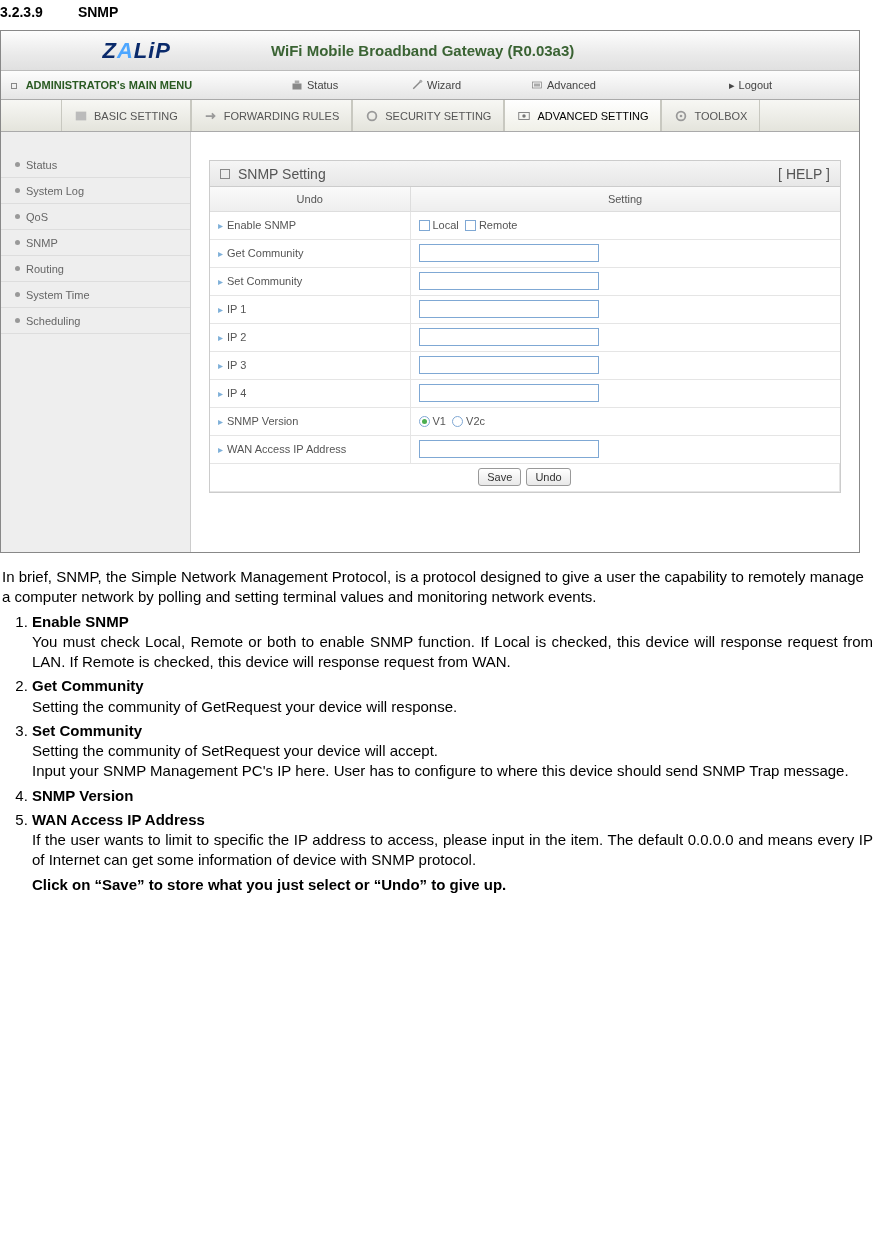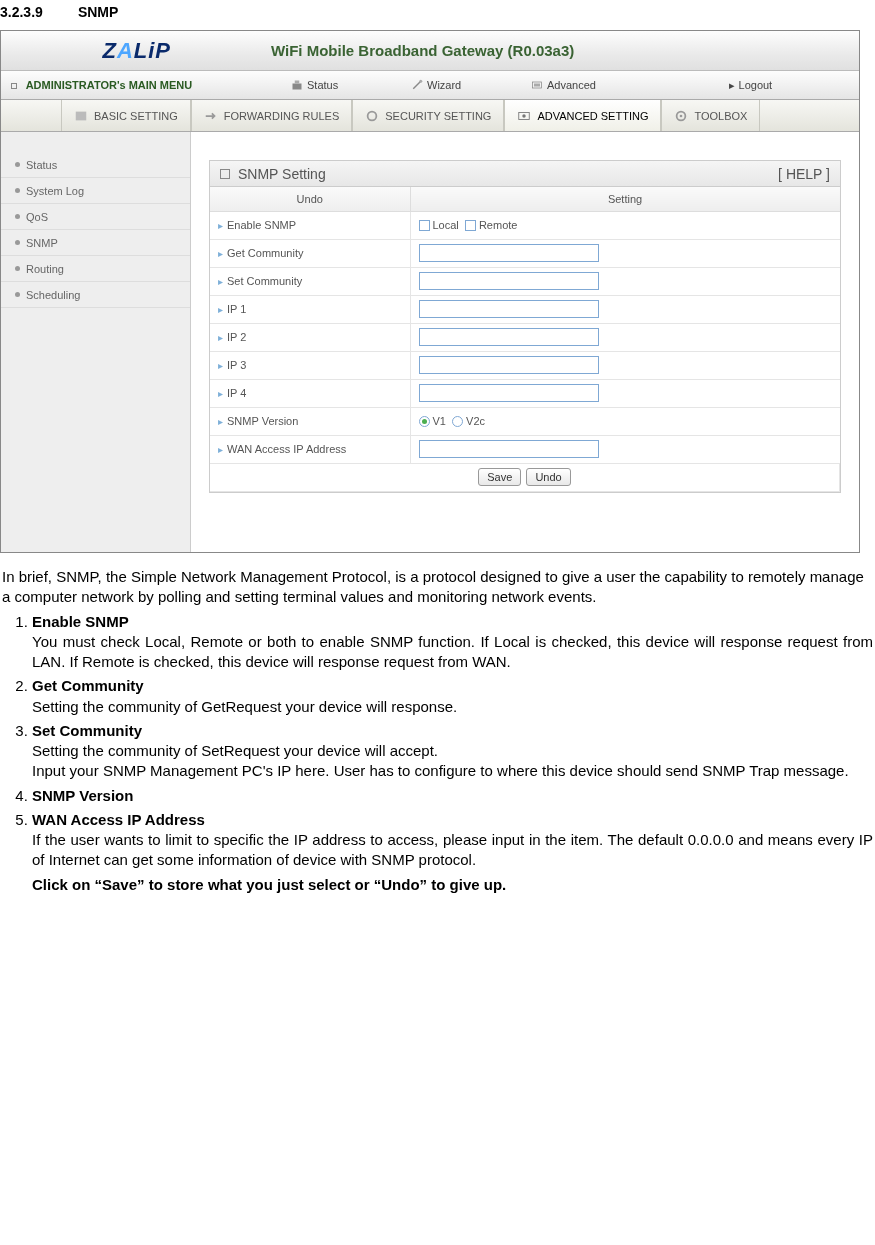--- a/index.html
+++ b/index.html
@@ -290,20 +290,24 @@
           <span class="dot"></span>
           <span>QoS</span>
         </div>
       <div class="rf-side-item">
           <span class="dot"></span>
           <span>SNMP</span>
         </div>
       <div class="rf-side-item">
           <span class="dot"></span>
           <span>Routing</span>
+        </div>
+      <div class="rf-side-item">
+          <span class="dot"></span>
+          <span>System Time</span>
         </div>
       <div class="rf-side-item">
           <span class="dot"></span>
           <span>Scheduling</span>
         </div>
     </div>
 
     <div class="rf-content">
       <div class="rf-panel">
         <div class="rf-panel-head">

